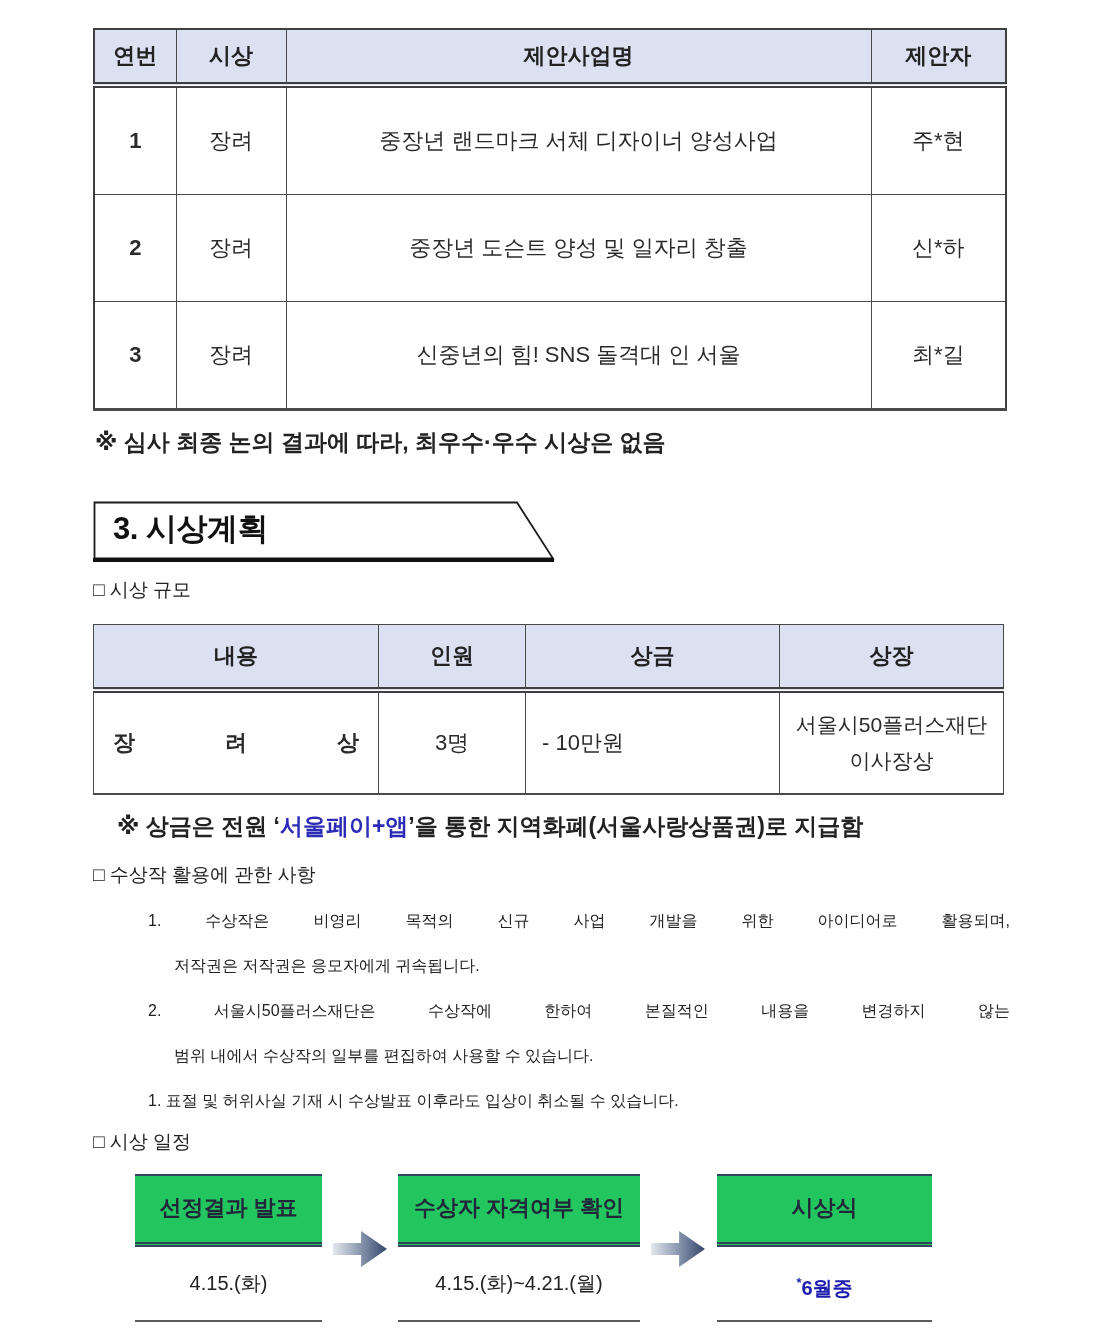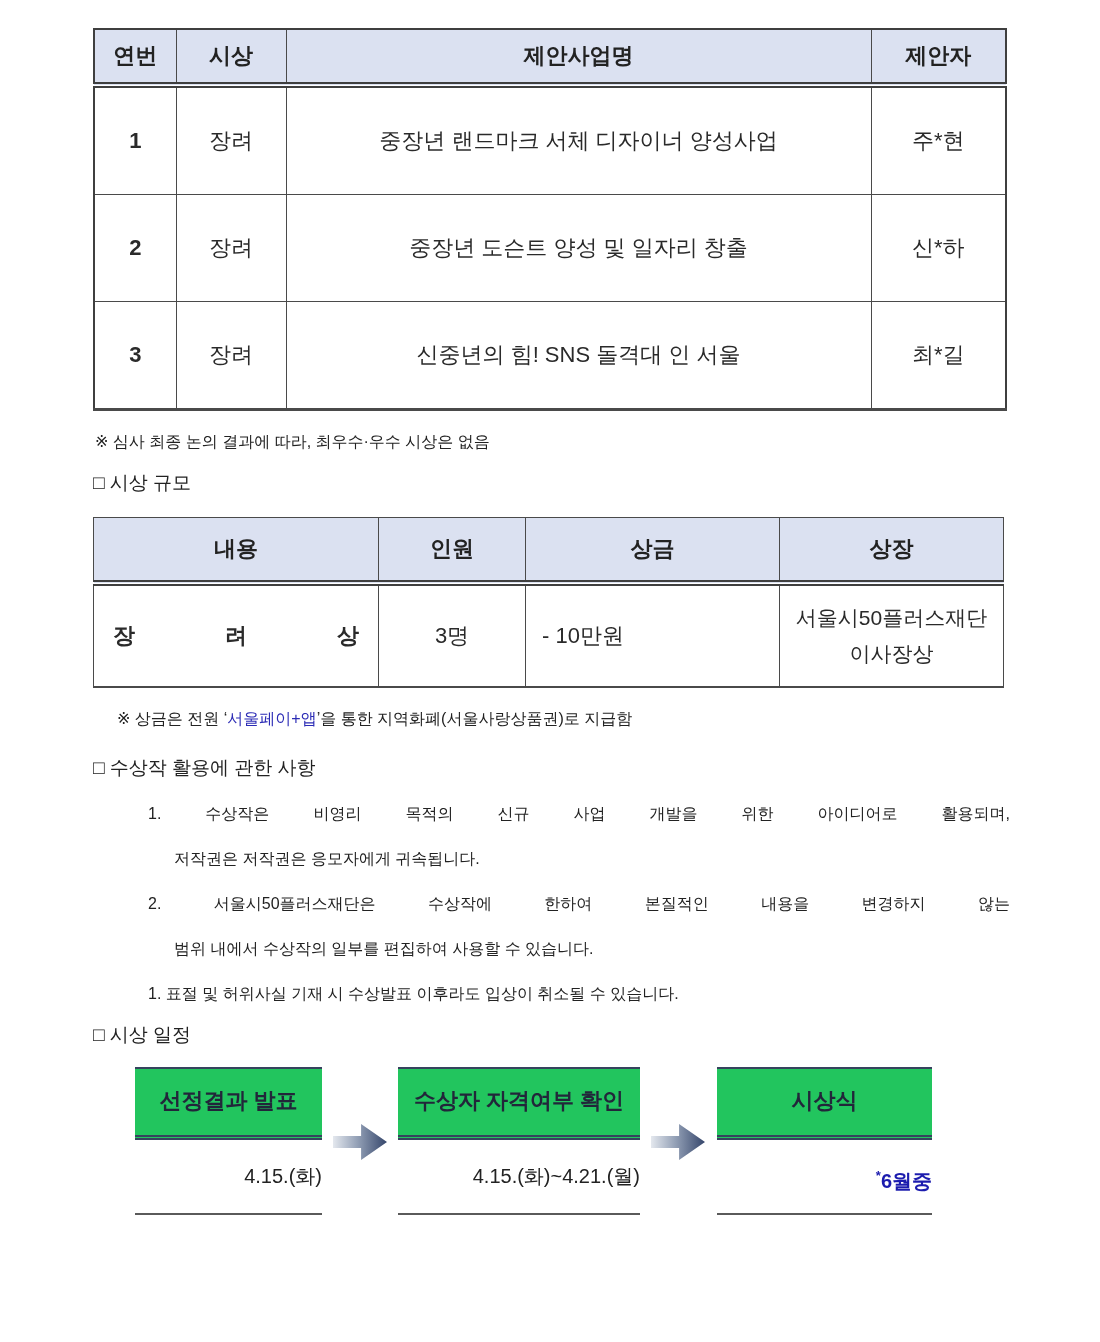--- a/index.html
+++ b/index.html
@@ -10,21 +10,21 @@
   
   table.t1{border-collapse:collapse;width:912px;table-layout:fixed;
            border:2px solid #3f3f3f;border-bottom:3px solid #4a4a4a;}
   .t1 th,.t1 td{border:1.5px solid #4a4a4a;text-align:center;vertical-align:middle;}
   .t1 th{background:#dbe1f1;font-size:22px;font-weight:bold;height:50px;
          border-bottom:6px double #3f3f3f;color:#222;}
   .t1 td{height:104px;font-size:22px;font-weight:400;color:#2a2a2a;}
   .t1 td.no{font-weight:600;}
 
   
-  .note{font-size:16px;line-height:28px;color:#222;letter-spacing:0px;}
+  .note{font-size:23px;line-height:28px;color:#222;letter-spacing:0px;font-weight:bold;}
   .note1{margin-top:17px;margin-left:2px;}
   .note2{margin-top:17px;margin-left:24px;}
   .blue{color:#2b2bb5;}
 
   
   .banner{position:relative;margin-top:45px;width:466px;height:62px;}
   .banner svg{position:absolute;left:0;top:0;}
   .banner .banner-text{position:absolute;left:20px;top:0;height:56px;line-height:56px;
                        font-size:31px;font-weight:bold;color:#111;letter-spacing:-0.5px;}
 
@@ -57,21 +57,21 @@
   .flow-row{display:flex;align-items:flex-start;height:75px;}
   .fbox{background:#22c55e;border-top:2px solid #36435e;border-bottom:5px double #36435e;
         height:66px;line-height:64px;text-align:center;font-size:22px;font-weight:bold;
         color:#22263a;box-sizing:content-box;}
   .fb1{width:187px;} .fb2{width:242px;} .fb3{width:215px;}
   .fgap{position:relative;height:75px;} .g1{width:76px;} .g2{width:77px;}
   .farrow{position:absolute;left:11px;top:57px;width:54px;height:36px;
           background:linear-gradient(90deg,#e4e8ee 0%,#93a0b6 45%,#35466b 100%);
           clip-path:polygon(0% 33%,52% 33%,52% 0%,100% 50%,52% 100%,52% 67%,0% 67%);}
   .date-row{display:flex;margin-top:20px;}
-  .dcell{font-size:20px;text-align:right;line-height:28px;color:#222;}
+  .dcell{font-size:20px;text-align:center;line-height:28px;color:#222;}
   .dcell sup{font-size:13px;}
   .d-blue{color:#1c1cae;font-weight:bold;}
   .line-row{display:flex;margin-top:18px;}
   .dline{border-top:2px solid #5a5a5a;height:0;}
 </style>
 </head>
 <body>
 
 <div id="page">
   <div id="content">
@@ -108,20 +108,27 @@
           <td class="no">3</td>
           <td>장려</td>
           <td>신중년의 힘! SNS 돌격대 인 서울</td>
           <td>최*길</td>
         </tr>
       </tbody>
     </table>
 
     <div class="note note1">※ 심사 최종 논의 결과에 따라, 최우수·우수 시상은 없음</div>
 
+    <div class="banner">
+      <svg width="466" height="64" viewBox="0 0 466 64">
+        <polygon points="1.5,1.5 424,1.5 460,57.5 1.5,57.5" fill="#ffffff" stroke="#1a1a1a" stroke-width="1.8"></polygon>
+        <line x1="0" y1="59" x2="461" y2="59" stroke="#111111" stroke-width="4"></line>
+      </svg>
+      <div class="banner-text">3. 시상계획</div>
+    </div>
 
     <div class="subhead sh-scale">□ 시상 규모</div>
 
     <table class="t2">
       <colgroup>
           <col style="width:285px">
           <col style="width:147px">
           <col style="width:254px">
           <col style="width:224px">
         </colgroup>

